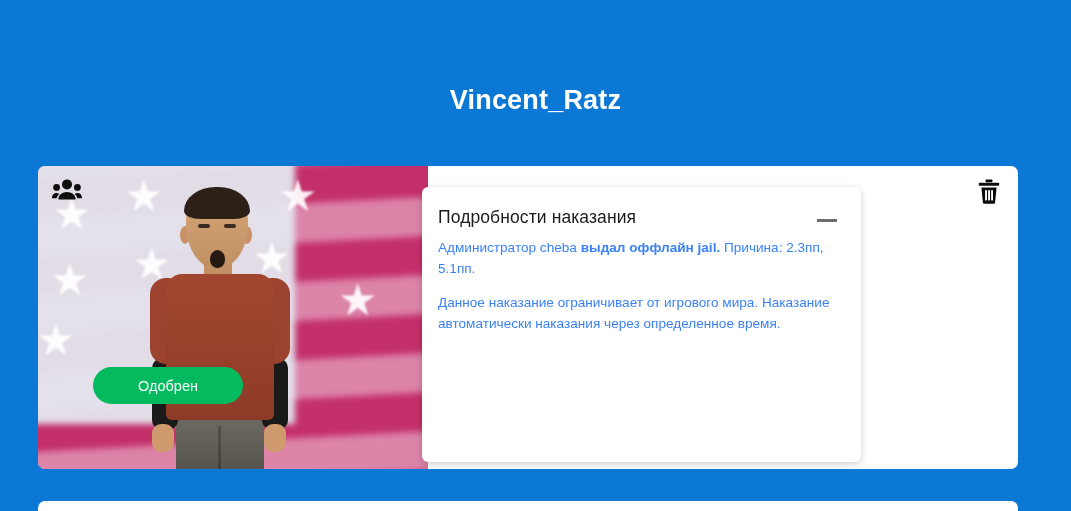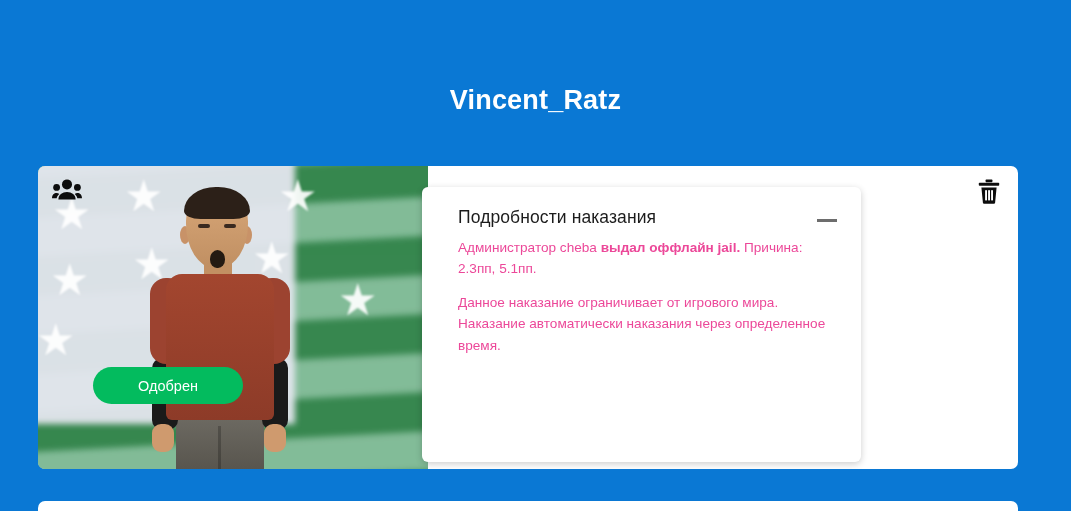--- a/index.html
+++ b/index.html
@@ -42,21 +42,21 @@
   }
 
   
   .avatar-area {
     position: absolute;
     left: 0;
     top: 0;
     width: 390px;
     height: 303px;
     overflow: hidden;
-    background: #15803d;
+    background: #be185d;
   }
 
   
   .flag-bg {
     position: absolute;
     inset: 0;
     background:
       repeating-linear-gradient(
         to bottom,
         rgba(225,170,170,0.30) 0px,
@@ -171,21 +171,21 @@
   
   .detail-card {
     position: absolute;
     left: 384px;
     top: 21px;
     width: 439px;
     height: 275px;
     background: #ffffff;
     border-radius: 6px;
     box-shadow: 0 2px 7px rgba(0,0,0,0.20);
-    padding: 20px 24px 0 36px;
+    padding: 20px 24px 0 16px;
     z-index: 5;
   }
   .detail-head {
     display: flex;
     align-items: flex-start;
     justify-content: space-between;
   }
   .detail-title {
     font-size: 17.5px;
     color: #1c1c1c;
@@ -196,21 +196,21 @@
     width: 20px; height: 3px;
     background: #6d6d6d;
     margin-top: 12px;
     cursor: pointer;
     flex: 0 0 auto;
   }
   .detail-body { margin-top: 9px; }
   .detail-para {
     font-size: 13.6px;
     line-height: 1.58;
-    color: #ec4899;
+    color: #3b82f6;
   }
   .detail-para + .detail-para { margin-top: 12px; }
   .semi { font-weight: 600; }
 
   
   .trash-icon {
     position: absolute;
     right: 18px;
     top: 13px;
     cursor: pointer;

